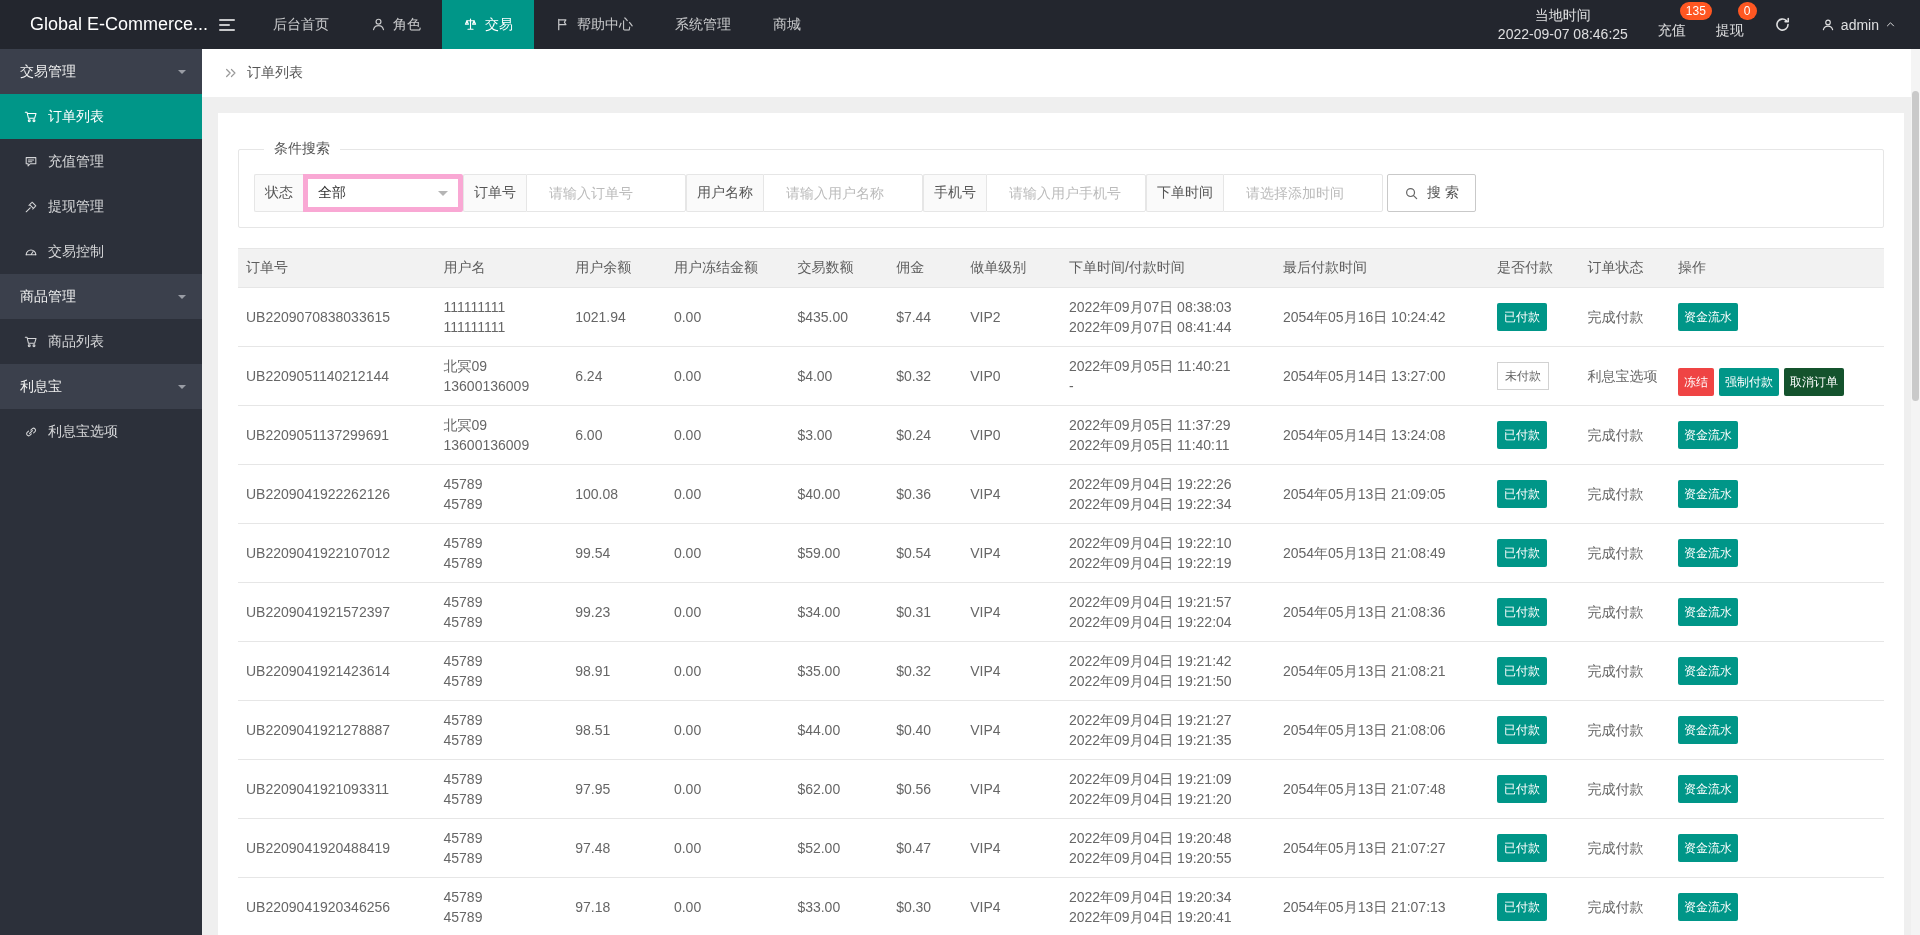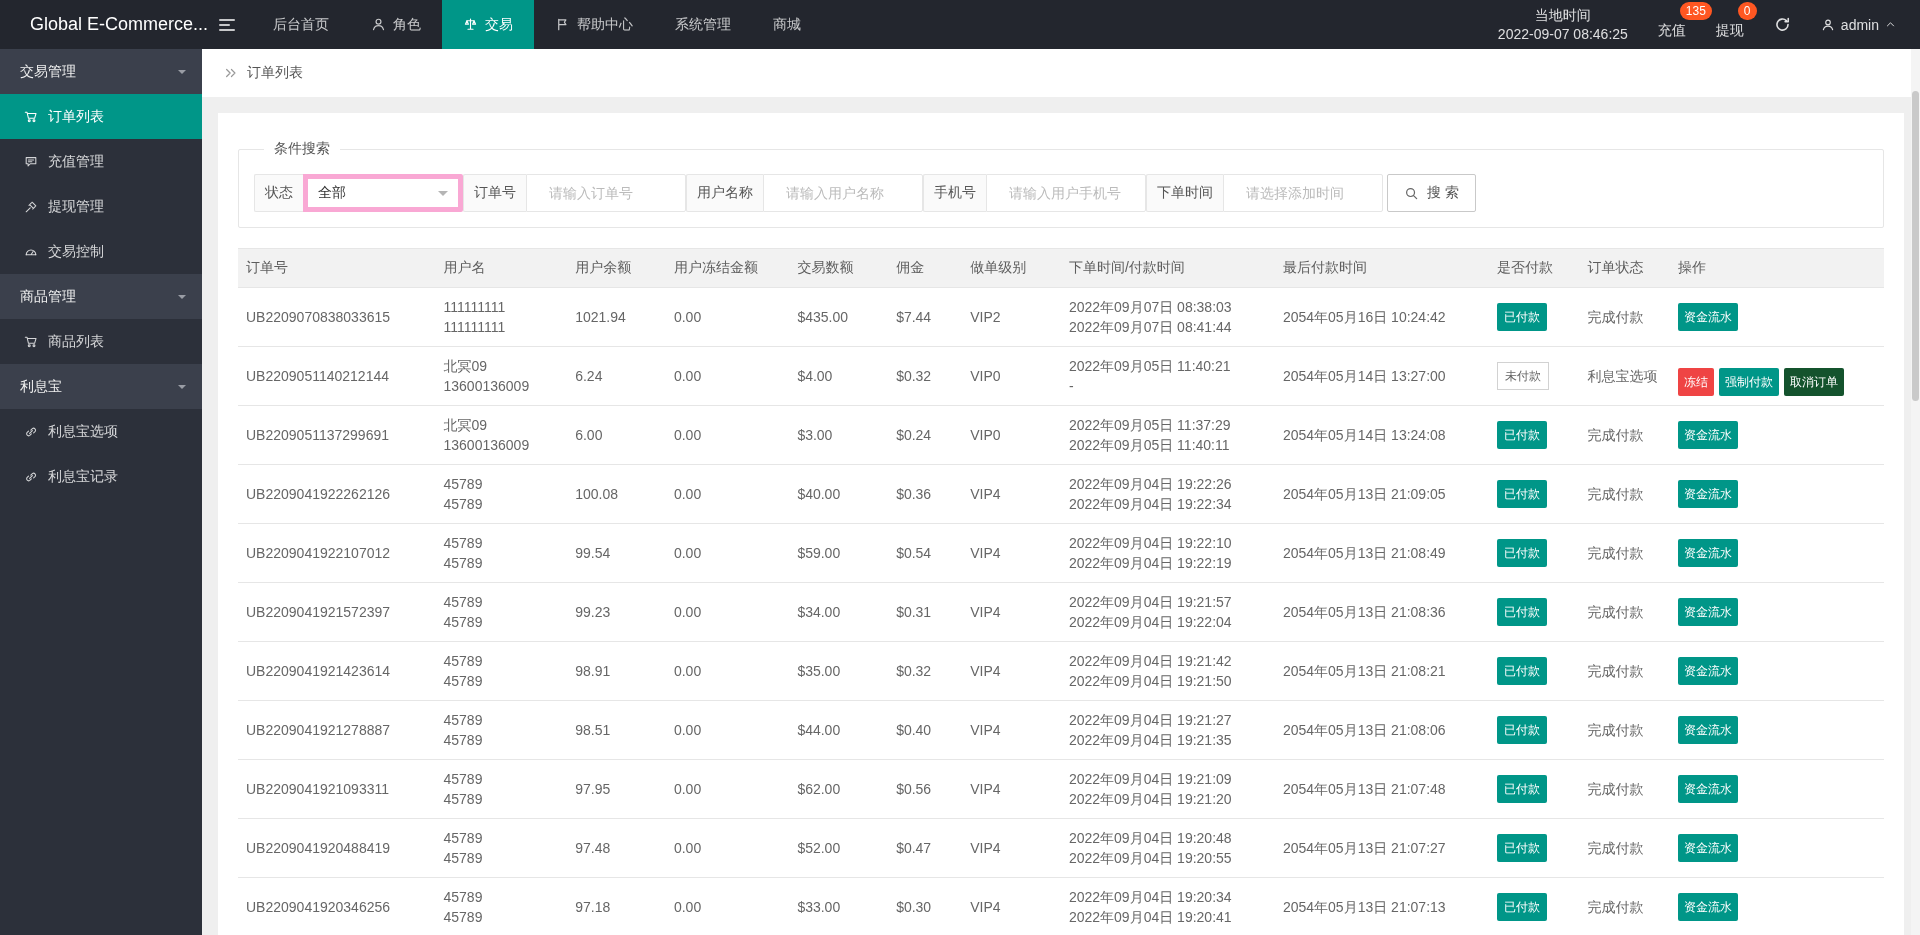--- a/index.html
+++ b/index.html
@@ -199,26 +199,20 @@
   <div>
     <div class="side-group-title">
       <span>利息宝</span>
       <i class="tri-down"></i>
     </div>
     <div class="side-item">
       <svg viewBox="0 0 16 16" fill="none" stroke="currentColor" stroke-width="1.2" stroke-linecap="round" stroke-linejoin="round">
           <path d="M6.4 9.6l3.2-3.2M5.2 6.9L3.4 8.7a2.3 2.3 0 0 0 3.2 3.2l1.8-1.8M7.8 5.9l1.8-1.8a2.3 2.3 0 0 1 3.2 3.2L11 9.1"></path>
         </svg>
       <span>利息宝选项</span>
-    </div>
-    <div class="side-item">
-      <svg viewBox="0 0 16 16" fill="none" stroke="currentColor" stroke-width="1.2" stroke-linecap="round" stroke-linejoin="round">
-          <path d="M6.4 9.6l3.2-3.2M5.2 6.9L3.4 8.7a2.3 2.3 0 0 0 3.2 3.2l1.8-1.8M7.8 5.9l1.8-1.8a2.3 2.3 0 0 1 3.2 3.2L11 9.1"></path>
-        </svg>
-      <span>利息宝记录</span>
     </div>
   </div>
 </aside>
 
 <div class="main">
   <div class="breadcrumb">
     <svg viewBox="0 0 16 16" fill="none" stroke="currentColor" stroke-width="1.4" stroke-linecap="round" stroke-linejoin="round">
         <path d="M3 4l4 4-4 4M8.5 4l4 4-4 4"></path>
       </svg>
     <span class="crumb">订单列表</span>

